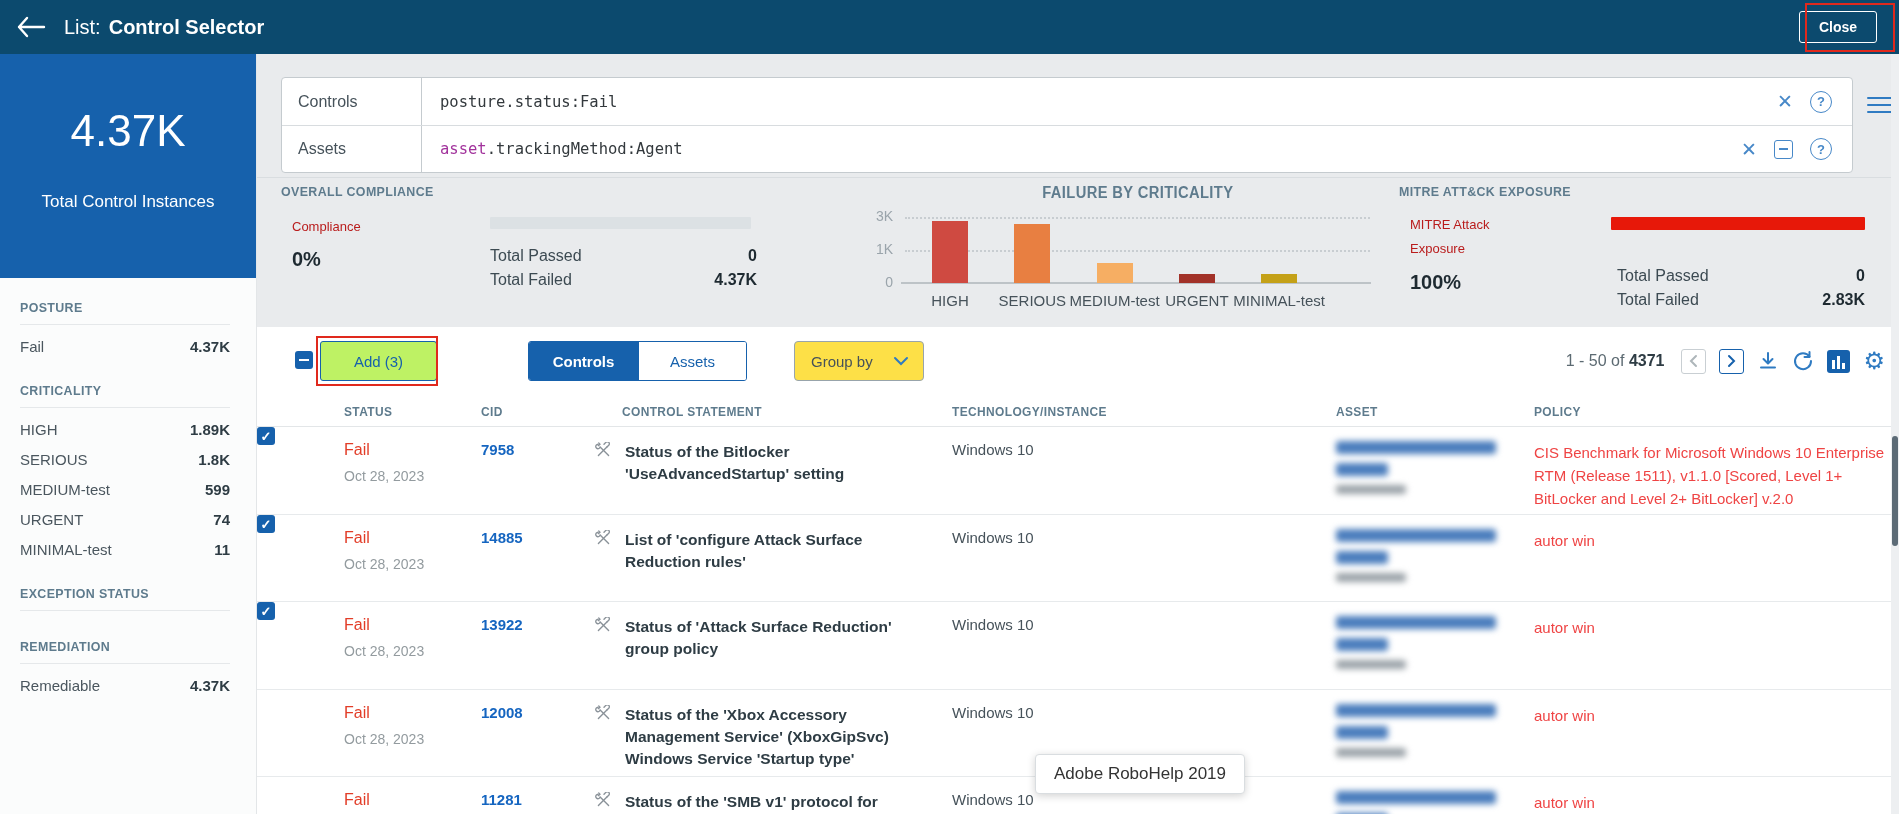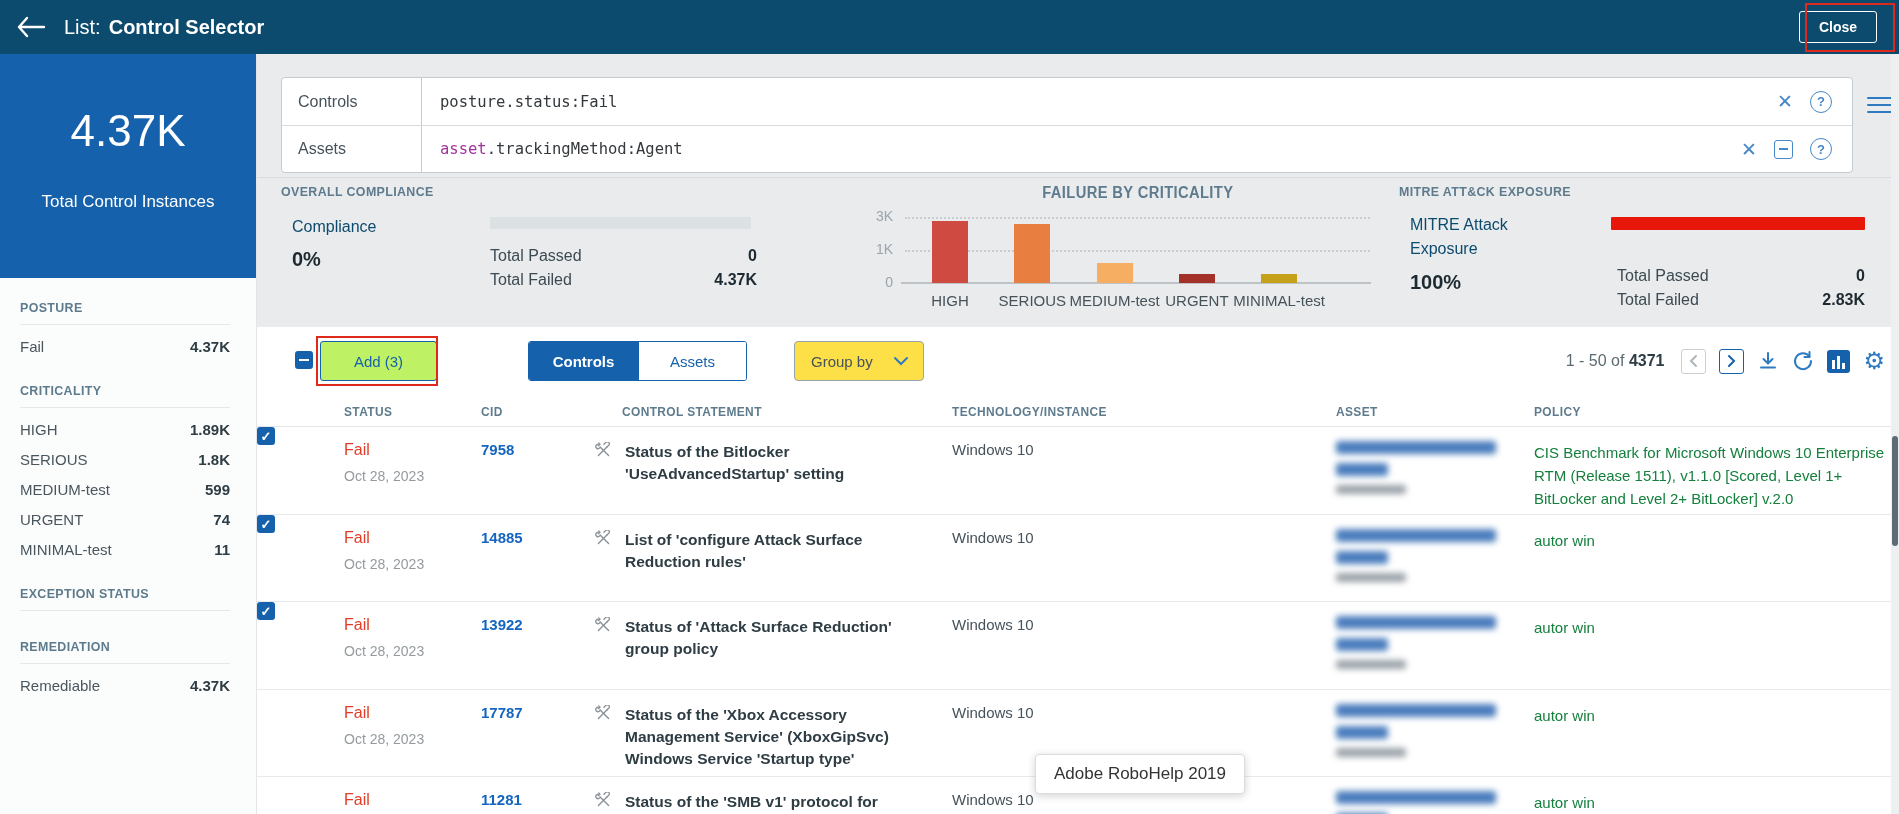--- a/index.html
+++ b/index.html
@@ -48,21 +48,21 @@
   .help-icon { width:22px; height:22px; border:1.5px solid #4788C8; border-radius:50%;
     color:#4788C8; font-size:13px; font-weight:bold; display:flex; align-items:center;
     justify-content:center; cursor:pointer; }
   .minus-sq { width:19px; height:19px; border:1.5px solid #4788C8; border-radius:3px;
     display:flex; align-items:center; justify-content:center; cursor:pointer; }
   .minus-sq i { width:9px; height:2px; background:#4788C8; }
   .hamburger { position:absolute; right:6px; top:38px; width:26px; cursor:pointer; }
   .hamburger i { display:block; height:2.5px; background:#2F7BC2; margin:4.5px 0; border-radius:1px; }
   
   .sec-title { position:absolute; top:130px; font-size:13.5px; white-space:nowrap; }
-  .big-label { position:absolute; font-size:16px; color:#0c4a6e; line-height:24px; }
+  .big-label { position:absolute; font-size:13px; color:#b91c1c; line-height:24px; }
   .big-pct { position:absolute; font-size:20px; font-weight:bold; color:#1E2A31; }
   .track { position:absolute; height:12px; background:#DCE1E4; border-radius:1px; }
   .track-red { position:absolute; height:13px; background:#E71809; border-radius:1px; }
   .tot-row { position:absolute; display:flex; justify-content:space-between; font-size:16px; color:#3C4A52; }
   .tot-row b { color:#1E2A31; }
   
   .chart-plot { position:absolute; left:648px; top:163px; width:465px; height:66px; }
   .gridline { position:absolute; left:0; width:100%; border-top:2px dotted #C8CDD1; height:0; }
   .baseline { position:absolute; left:-4px; bottom:-1px; width:470px; height:2px; background:#BDC3C7; }
   .bar { position:absolute; bottom:0; width:36px; }
@@ -109,21 +109,21 @@
   .st-fail { font-size:16px; color:#E23D28; }
   .st-date { font-size:14px; color:#939B9F; margin-top:9px; }
   .c-cid { left:224px; top:14px; font-size:15px; font-weight:bold; color:#1565C0; cursor:pointer; }
   .c-ticon { left:338px; top:15px; }
   .c-stmt { left:368px; top:14px; width:300px; font-size:15.5px; font-weight:bold; color:#2E3C44; line-height:22px; }
   .c-tech { left:695px; top:14px; font-size:15px; color:#46525A; }
   .c-asset { left:1079px; top:14px; width:180px; }
   .blur-line { border-radius:3px; filter:blur(3px); margin-bottom:9px; }
   .bl-blue { background:#4a7dbd; height:13px; }
   .bl-gray { background:#9aa2a8; height:9px; width:70px; }
-  .c-policy { left:1277px; top:14px; width:356px; font-size:15px; color:#15803d; line-height:23px; }
+  .c-policy { left:1277px; top:14px; width:356px; font-size:15px; color:#ef4444; line-height:23px; }
   
   .tooltip { position:absolute; left:778px; top:427px; background:#fff; border:1px solid #D9DDE0;
     border-radius:4px; box-shadow:0 2px 8px rgba(0,0,0,.18); padding:9px 18px;
     font-size:17px; color:#333; white-space:nowrap; z-index:25; }
   
   .scrollbar { position:absolute; right:0; top:54px; width:8px; height:760px; background:#EDEFF1; z-index:20; }
   .scroll-thumb { position:absolute; left:1px; top:382px; width:6px; height:110px;
     background:#5C6B76; border-radius:3px; cursor:grab; }
 </style>
 </head>
@@ -404,21 +404,21 @@
           <div class="blur-line bl-blue" style="width: 52px;"></div>
           <div class="blur-line bl-gray"></div>
         </div>
         <div class="c-policy">autor win</div>
       </div>
       <div class="t-row" style="min-height: 87px;">
         <div class="c-status">
           <div class="st-fail">Fail</div>
           <div class="st-date">Oct 28, 2023</div>
         </div>
-        <div class="c-cid">17787</div>
+        <div class="c-cid">12008</div>
         <div class="c-ticon"><svg width="17" height="17" viewBox="0 0 20 20">
             <g stroke="#8A9299" stroke-width="1.6" fill="none" stroke-linecap="round">
               <path d="M4 16 L14 6"></path>
               <path d="M14 6 l2.2-2.2 a2.4 2.4 0 0 0-3.4-3.4 L10.6 2.6"></path>
               <path d="M16 16 L6 6"></path>
               <path d="M6 6 a2.6 2.6 0 1 1 -3.2-3.2 l1.4 1.4 1.6-1.6 -1.4-1.4"></path>
             </g>
           </svg></div>
         <div class="c-stmt">Status of the 'Xbox Accessory Management Service' (XboxGipSvc) Windows Service 'Startup type'</div>
         <div class="c-tech">Windows 10</div>

